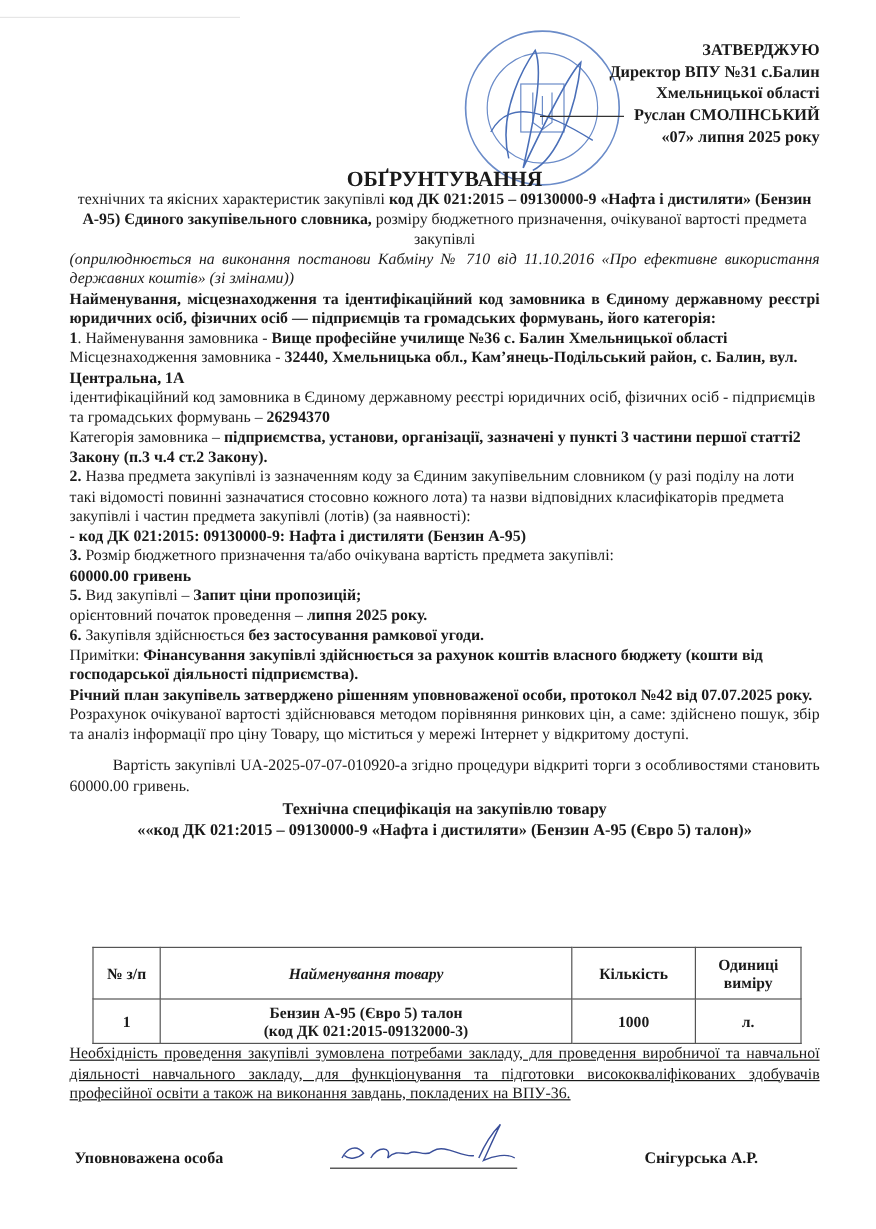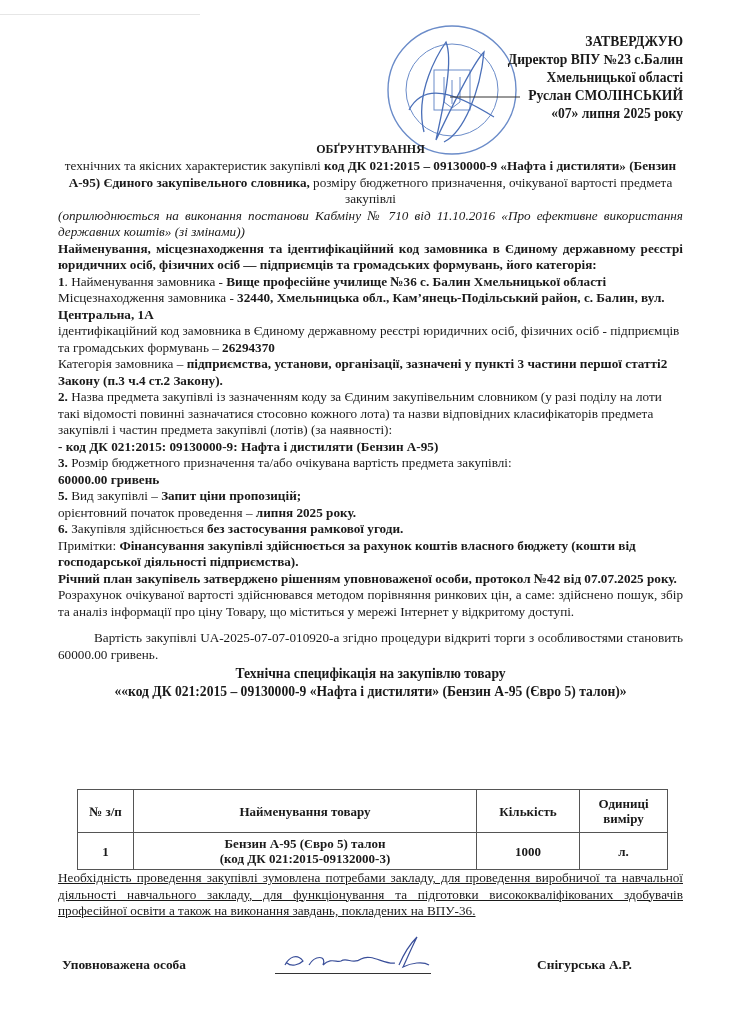--- a/index.html
+++ b/index.html
@@ -3,21 +3,21 @@
 <meta charset="utf-8">
 <style>
   html, body { margin: 0; padding: 0; background: #ffffff; }
   body { width: 730px; height: 1024px; position: relative; overflow: hidden;
          font-family: "Liberation Serif", serif; color: #1a1a1a; font-size: 13.2px; line-height: 16.5px; }
   .topline { position: absolute; left: 0; top: 14px; width: 200px; height: 1px; background: #e6e6e6; }
   .approve { position: absolute; right: 47px; top: 33px; text-align: right; font-weight: bold; font-size: 13.6px; line-height: 18px; margin-left: 36px; }
   .stamp { position: absolute; left: 384px; top: 22px; width: 136px; height: 136px; }
   .page { position: absolute; left: 58px; top: 140px; width: 625px; }
   .center { text-align: center; }
-  .title { font-weight: bold; font-size: 12px; text-align: center; margin: 0; line-height: 18px; }
+  .title { font-weight: bold; font-size: 18px; text-align: center; margin: 0; line-height: 18px; }
   p { margin: 0; }
   .just { text-align: justify; }
   .ital { font-style: italic; text-align: justify; }
   b { font-weight: bold; }
   .indent { text-indent: 36px; }
   .gap { height: 10px; }
   table.spec { border-collapse: collapse; position: absolute; left: 77px; top: 789px; width: 591px; font-size: 13px; line-height: 15px; }
   table.spec td, table.spec th { border: 1px solid #555; text-align: center; vertical-align: middle; font-weight: bold; }
   table.spec th { height: 40px; }
   table.spec td { height: 34px; }
@@ -37,21 +37,21 @@
   <circle cx="68" cy="68" r="46" fill="none" stroke="#6b8cc9" stroke-width="1"></circle>
   <rect x="50" y="48" width="36" height="40" fill="none" stroke="#6b8cc9" stroke-width="1"></rect>
   <path d="M60 55 L60 80 L68 86 L76 80 L76 55 M68 58 L68 82" fill="none" stroke="#6b8cc9" stroke-width="1"></path>
   <path d="M40 110 C30 70, 55 30, 62 20 C70 40, 58 90, 52 118 C70 80, 90 40, 100 30 C96 70, 80 110, 60 120" fill="none" stroke="#4a6fb8" stroke-width="1.3"></path>
   <path d="M25 88 C40 60, 70 70, 110 95" fill="none" stroke="#4a6fb8" stroke-width="1.1"></path>
   <line x1="66" y1="75" x2="136" y2="75" stroke="#333" stroke-width="1"></line>
 </svg>
 
 <div class="approve">
   <div>ЗАТВЕРДЖУЮ</div>
-  <div>Директор ВПУ №23 с.Балин</div>
+  <div>Директор ВПУ №31 с.Балин</div>
   <div>Хмельницької області</div>
   <div>Руслан СМОЛІНСЬКИЙ</div>
   <div>«07» липня 2025 року</div>
 </div>
 
 <div class="page">
   <p class="title">ОБҐРУНТУВАННЯ</p>
   <p class="center">
     <span>технічних та якісних характеристик закупівлі </span><b>код ДК 021:2015 – 09130000-9 «Нафта і дистиляти» (Бензин А-95) Єдиного закупівельного словника,</b><span> розміру бюджетного призначення, очікуваної вартості предмета закупівлі</span>
   </p>
@@ -81,21 +81,21 @@
   <div class="gap"></div>
   <p class="just indent">Вартість закупівлі UA-2025-07-07-010920-a згідно процедури  відкриті торги з особливостями становить  60000.00 гривень.</p>
   <p class="title" style="font-size:13.6px;margin-top:2px;">Технічна специфікація на закупівлю товару</p>
   <p class="title" style="font-size:13.6px;">««код ДК 021:2015 – 09130000-9 «Нафта і дистиляти» (Бензин А-95 (Євро 5) талон)»</p>
 </div>
 
 <table class="spec">
   <tbody>
       <tr>
     <th style="width:53px;">№ з/п</th>
-    <th style="width:340px;">Найменування товару</th>
+    <th style="width:340px;font-style:italic;">Найменування товару</th>
     <th style="width:100px;">Кількість</th>
     <th>Одиниці виміру</th>
   </tr>
   <tr>
     <td>1</td>
     <td>
       <div>Бензин А-95 (Євро 5) талон</div>
       <div>(код ДК 021:2015-09132000-3)</div>
     </td>
     <td>1000</td>

